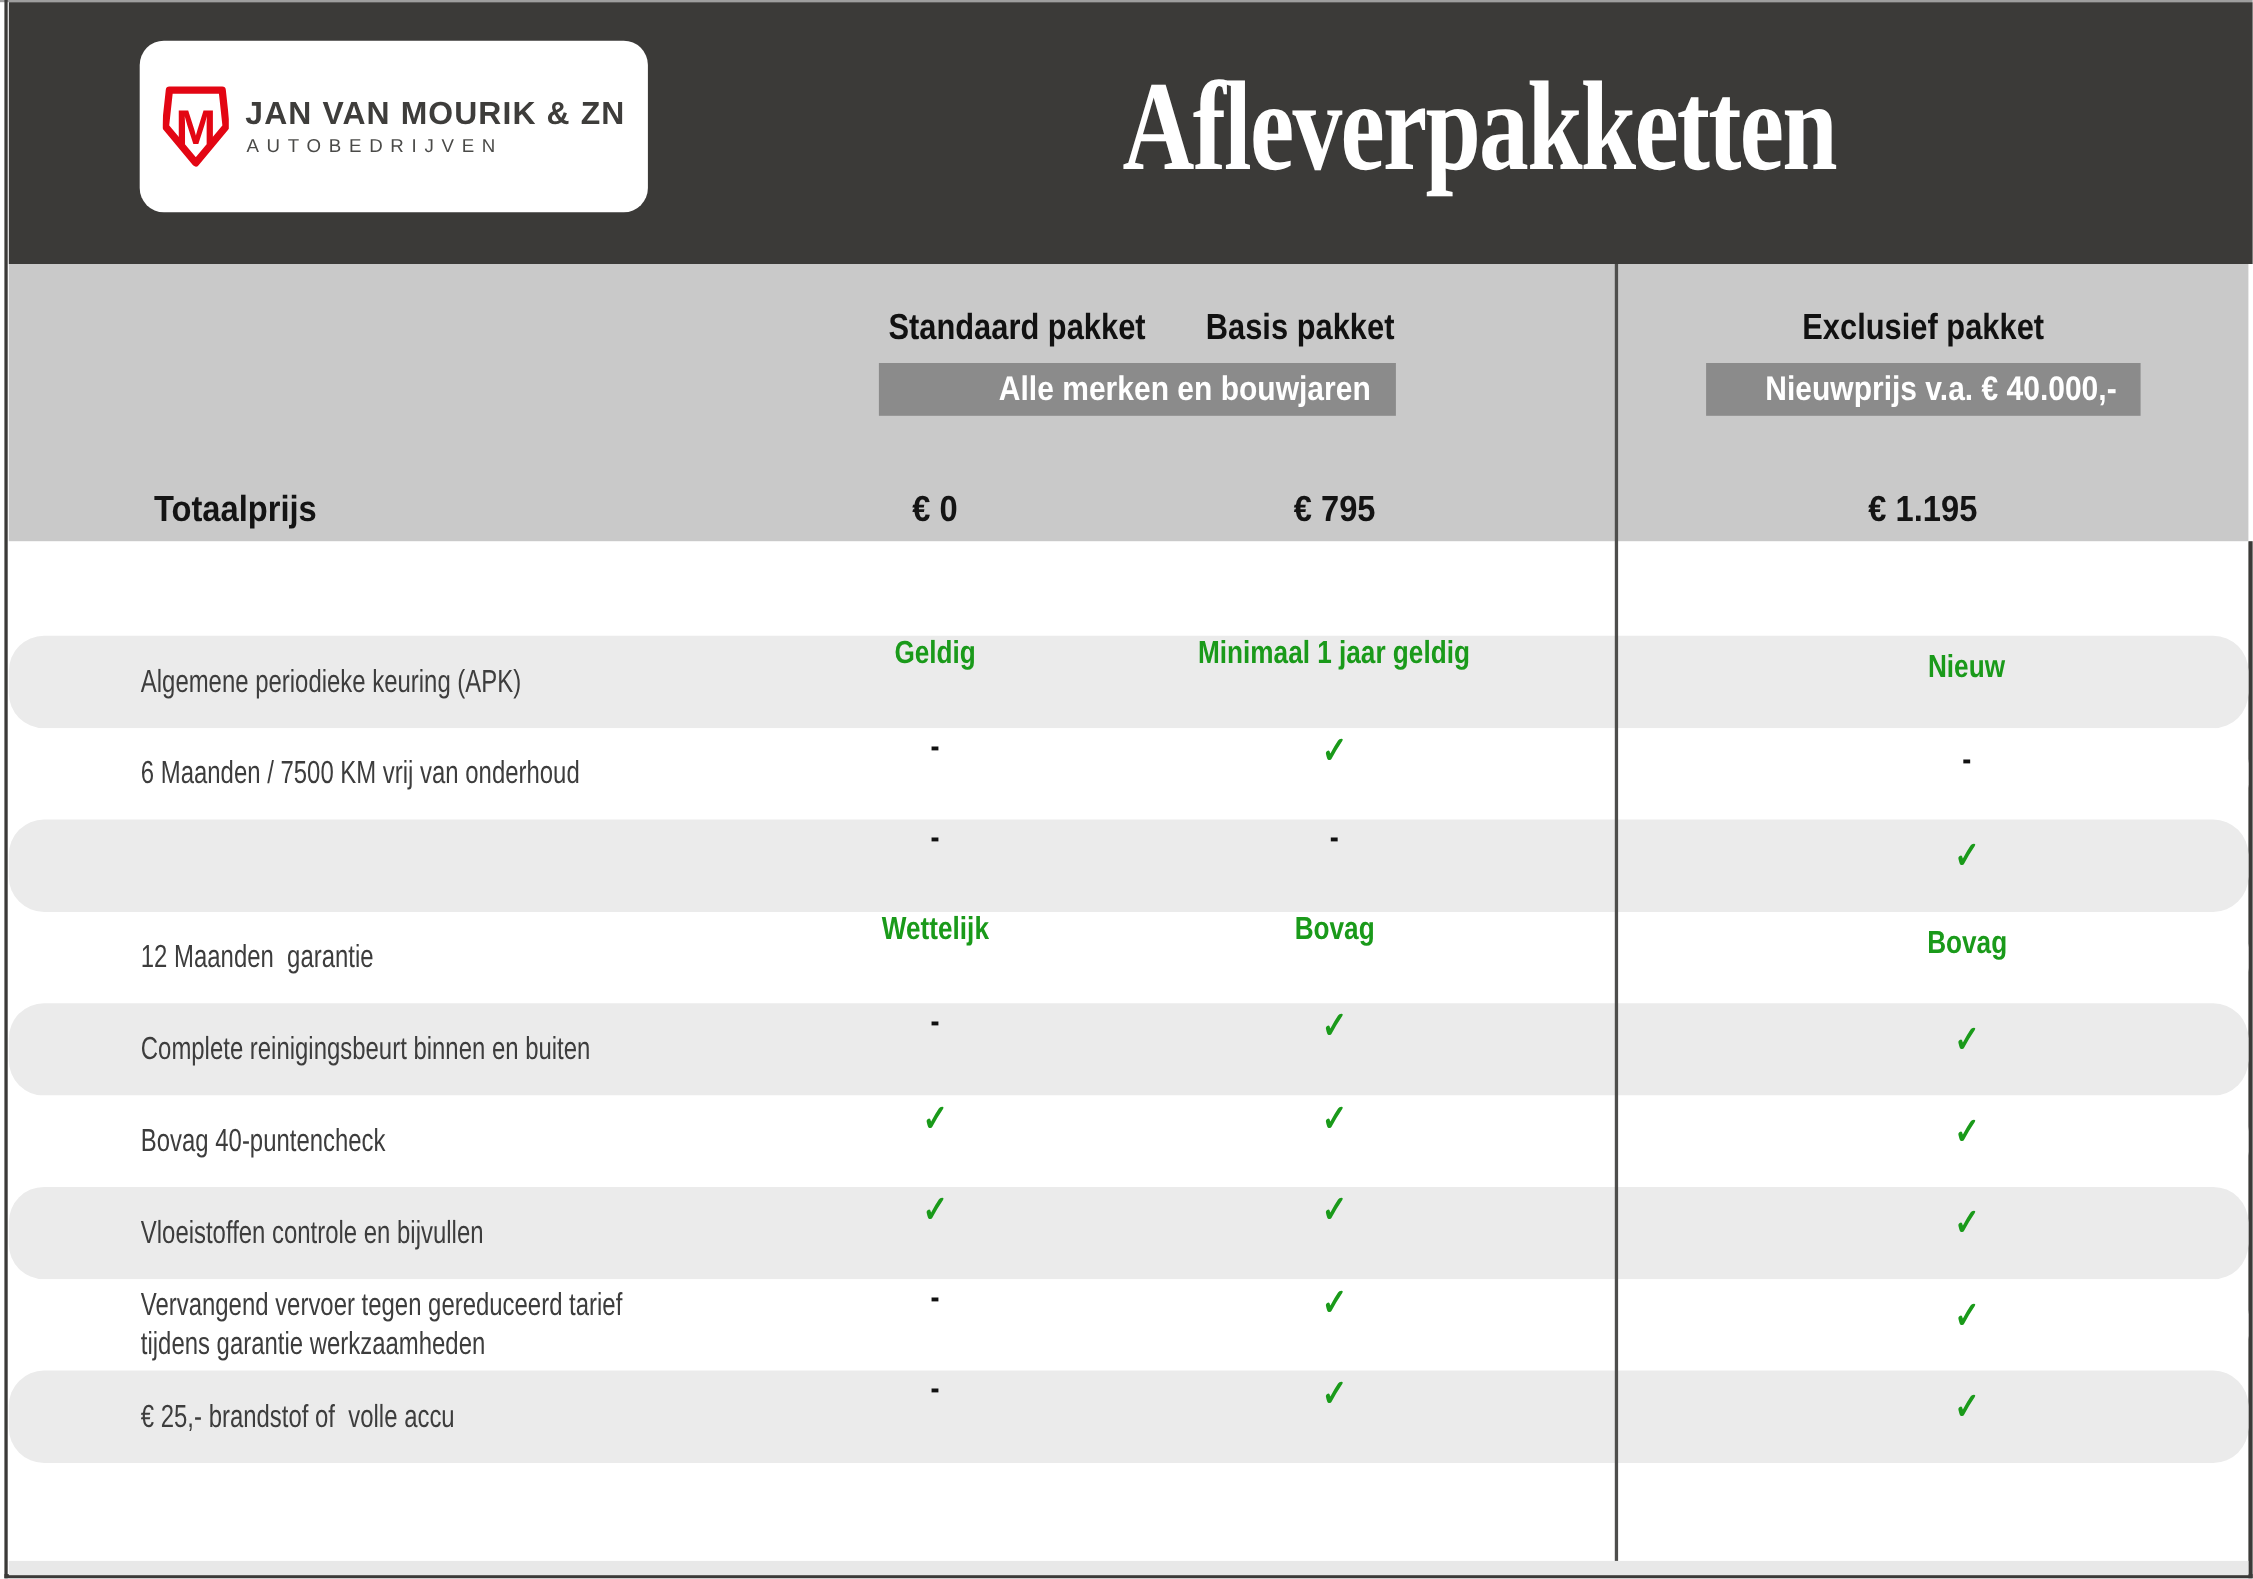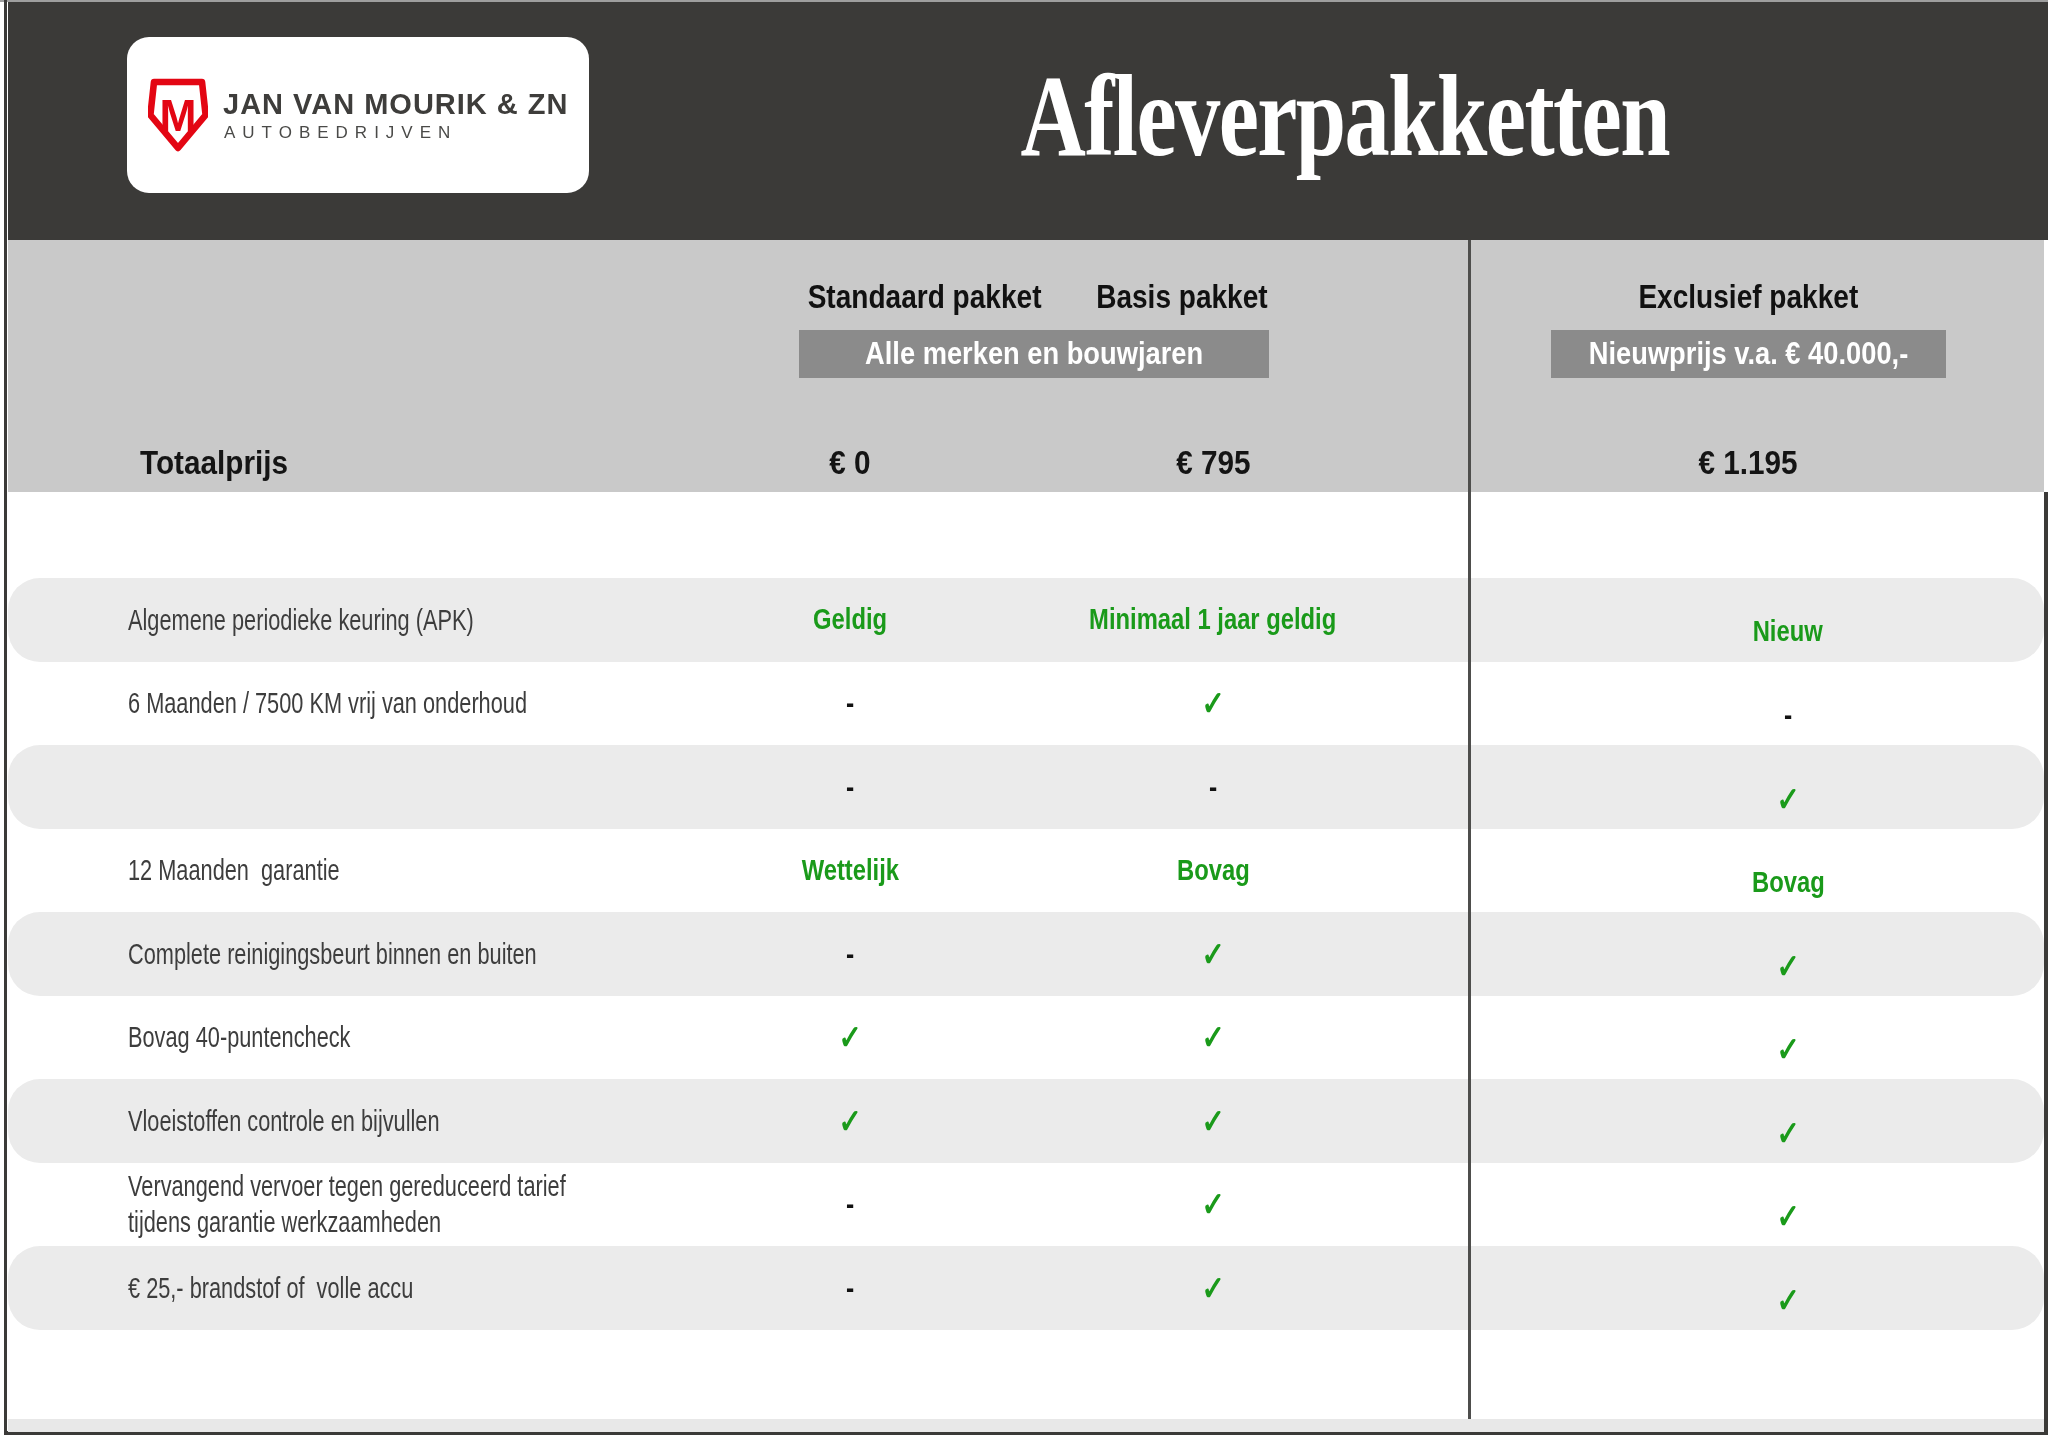--- a/index.html
+++ b/index.html
@@ -34,40 +34,40 @@
   .page-title .squeeze{display:inline-block;transform:scaleX(0.78);transform-origin:center;letter-spacing:-2px;}
 
   
   .band{left:8px;top:240px;width:2036px;height:252px;background:var(--c-band);}
   .col-head{top:278px;height:42px;text-align:center;color:#111;font-size:33px;font-weight:700;white-space:nowrap;}
   .col-head .squeeze{display:inline-block;transform:scaleX(0.85);transform-origin:center;}
   .col-head.std{left:745px;width:360px;}
   .col-head.bas{left:1002px;width:360px;}
   .col-head.exc{left:1568px;width:360px;}
   .badge{top:330px;height:48px;background:var(--c-badge);color:#fff;font-size:31px;font-weight:700;
-         display:flex;align-items:center;justify-content:center;white-space:nowrap;}
+         display:flex;align-items:center;justify-content:flex-end;white-space:nowrap;}
   .badge .squeeze{display:inline-block;transform:scaleX(0.88);transform-origin:center;}
   .badge.b1{left:799px;width:470px;}
   .badge.b2{left:1551px;width:395px;}
   .totals-label{left:140px;top:444px;font-size:33px;font-weight:700;color:var(--c-ink);}
   .totals-label .squeeze,.price .squeeze{display:inline-block;transform:scaleX(0.9);transform-origin:left center;}
   .price{top:444px;text-align:center;font-size:33px;font-weight:700;color:var(--c-ink);white-space:nowrap;}
   .price .squeeze{transform-origin:center;}
   .price.p0{left:700px;width:300px;}
   .price.p1{left:1043px;width:340px;}
   .price.p2{left:1553px;width:390px;}
 
   
   .rows{left:8px;top:578px;width:2036px;}
   .frow{position:relative;height:83.5px;background:#ffffff;border-radius:32px;}
   .frow.alt{background:var(--c-rowalt);}
   .flabel{position:absolute;left:120px;top:0;height:100%;max-width:600px;display:flex;align-items:center;
           font-size:29px;color:var(--c-label);line-height:1.25;white-space:pre-wrap;}
   .flabel>span{display:inline-block;transform:scaleX(0.75);transform-origin:left center;white-space:pre-wrap;width:780px;}
-  .fcell{position:absolute;top:0;height:100%;display:flex;align-items:center;justify-content:center;}
+  .fcell{position:absolute;top:0;height:100%;display:flex;align-items:flex-start;justify-content:center;}
   .fcell.c0{left:692px;width:300px;}
   .fcell.c1{left:1035px;width:340px;}
   .fcell.c2{left:1585px;width:390px;margin-top:12px;}
   .fcell .squeeze{display:inline-block;transform:scaleX(0.82);transform-origin:center;white-space:nowrap;}
   .fcell.green{color:var(--c-green);font-size:29px;font-weight:700;}
   .fcell.check{color:var(--c-green);font-size:34px;font-weight:600;}
   .fcell.dash{color:#111;font-size:30px;font-weight:700;}
 
   
   .divider{left:1468px;top:240px;width:3px;height:1191px;background:var(--c-divider);}

